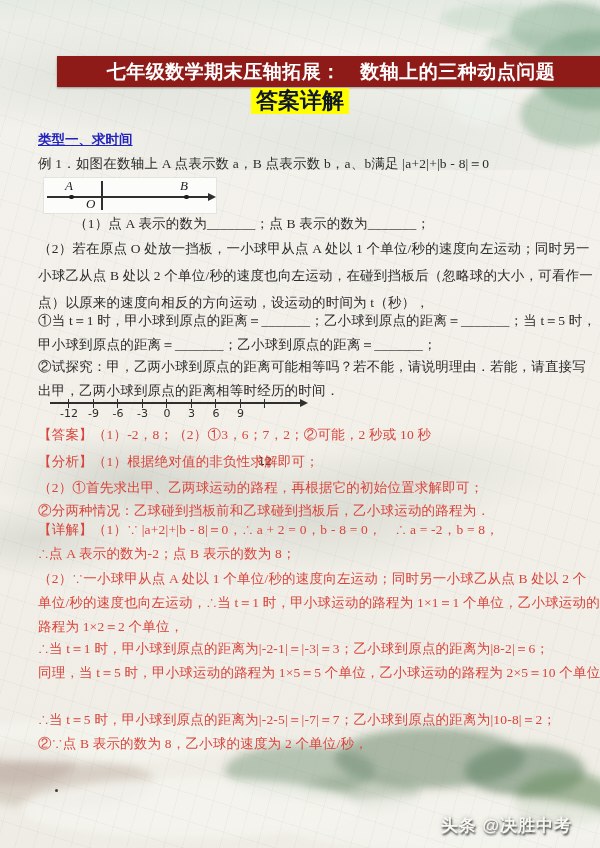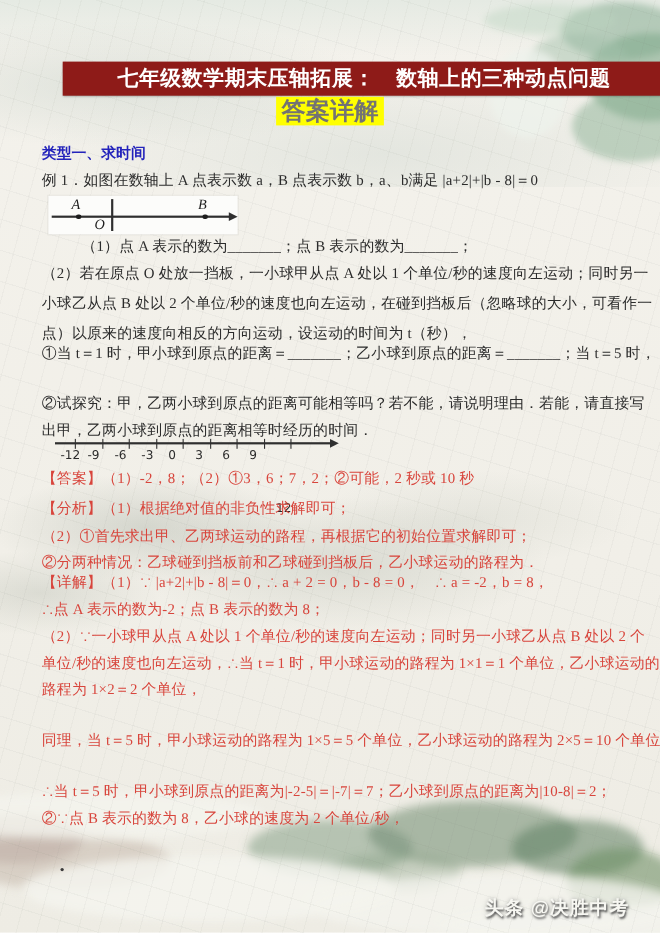--- a/index.html
+++ b/index.html
@@ -41,20 +41,21 @@
     box-shadow:0 1px 2px rgba(0,0,0,.35);
   }
   .subtitle {
     position:absolute; top:88px; left:50%; transform:translateX(-50%);
     font-weight:bold; font-size:22px; line-height:26px; padding:0 5px;
     font-family:"Liberation Sans",sans-serif;
   }
   .section-heading {
     position:absolute; left:38px; top:131px; font-weight:bold; font-size:13.5px;
     font-family:"Liberation Sans",sans-serif;
+    text-decoration:underline;
   }
   
   .bline {
     position:absolute; left:38px; width:534px; font-size:13.5px;
     color:#2b2b2b; white-space:nowrap; letter-spacing:.2px;
   }
   .rline { color:#d8453c; }
   
   .fig1 { position:absolute; left:44px; top:178px; width:172px; height:35px;
           background:#fcfcfa; box-shadow:0 0 0 1px rgba(0,0,0,.05); }
@@ -63,21 +64,21 @@
               border-left:8px solid #2f2f2f; border-top:4.5px solid transparent; border-bottom:4.5px solid transparent; }
   .f1-vline { position:absolute; left:57px; top:3px; width:1.5px; height:29px; background:#2f2f2f; }
   .f1-dot   { position:absolute; top:16.5px; width:4.5px; height:4.5px; border-radius:50%; background:#1d1d1d; }
   .f1-label { position:absolute; font-style:italic; font-size:13px; color:#1d1d1d; }
   
   .fig2 { position:absolute; left:50px; top:395px; width:270px; height:28px; }
   .f2-line  { position:absolute; left:0; top:7px; width:252px; height:1.6px; background:#2f2f2f; }
   .f2-arrow { position:absolute; left:250px; top:3.5px; width:0; height:0;
               border-left:8px solid #2f2f2f; border-top:4.5px solid transparent; border-bottom:4.5px solid transparent; }
   .f2-tick  { position:absolute; top:3.5px; width:1.4px; height:9px; background:#2f2f2f; }
-  .f2-lab   { position:absolute; top:12px; width:28px; margin-left:-14px; 
+  .f2-lab   { position:absolute; top:12px; width:28px; margin-left:-14px; text-align:center;
               font-size:11px; color:#2b2b2b; font-family:"DejaVu Sans",sans-serif; }
   
   .stray-dot { position:absolute; left:55px; top:789px; width:3px; height:3px; border-radius:50%; background:#3a3a3a; }
   .watermark {
     position:absolute; right:28px; bottom:11px; font-size:17px; font-weight:bold;
     color:#f7f7f2; font-family:"Liberation Sans",sans-serif; letter-spacing:1px;
     text-shadow:1px 1.5px 2px rgba(70,70,70,.95), 0 0 4px rgba(90,90,90,.4);
   }
 </style>
 </head>
@@ -120,41 +121,42 @@
     <g fill="#f4f4ee" filter="url(#b4)">
       <ellipse cx="190" cy="95" rx="170" ry="30" opacity=".85"></ellipse>
       <ellipse cx="450" cy="110" rx="170" ry="28" opacity=".8"></ellipse>
       <ellipse cx="90" cy="28" rx="150" ry="22" opacity=".75"></ellipse>
       <ellipse cx="600" cy="130" rx="200" ry="22" opacity=".7"></ellipse>
     </g>
   </svg>
   <div class="bg-layer bg-speckle"></div>
 
   <div class="title-bar" style="background:#8e1b18;">七年级数学期末压轴拓展：　数轴上的三种动点问题</div>
-  <div class="subtitle" style="background:#ffff00; color:#737373;">答案详解</div>
+  <div class="subtitle" style="background:#ffff00; color:#0f172a;">答案详解</div>
   <div class="section-heading" style="color:#2323bb;">类型一、求时间</div>
 
   <div class="bline" style="top:155px;">例 1．如图在数轴上 A 点表示数 a，B 点表示数 b，a、b满足 |a+2|+|b - 8|＝0</div>
 
   <div class="fig1">
     <div class="f1-line"></div>
     <div class="f1-arrow"></div>
     <div class="f1-vline"></div>
     <div class="f1-dot" style="left:25px;"></div>
     <div class="f1-dot" style="left:140px;"></div>
     <span class="f1-label" style="left:21px; top:0;">A</span>
     <span class="f1-label" style="left:42px; top:18px;">O</span>
     <span class="f1-label" style="left:136px; top:0;">B</span>
   </div>
 
   <div class="bline" style="top:215px;margin-left:36px;">（1）点 A 表示的数为_______；点 B 表示的数为_______；</div>
   <div class="bline" style="top:240px;">（2）若在原点 O 处放一挡板，一小球甲从点 A 处以 1 个单位/秒的速度向左运动；同时另一</div>
   <div class="bline" style="top:267px;">小球乙从点 B 处以 2 个单位/秒的速度也向左运动，在碰到挡板后（忽略球的大小，可看作一</div>
   <div class="bline" style="top:294px;">点）以原来的速度向相反的方向运动，设运动的时间为 t（秒），</div>
   <div class="bline" style="top:312px;">①当 t＝1 时，甲小球到原点的距离＝_______；乙小球到原点的距离＝_______；当 t＝5 时，</div>
+  <div class="bline" style="top:336px;">甲小球到原点的距离＝_______；乙小球到原点的距离＝_______；</div>
   <div class="bline" style="top:358px;">②试探究：甲，乙两小球到原点的距离可能相等吗？若不能，请说明理由．若能，请直接写</div>
   <div class="bline" style="top:382px;">出甲，乙两小球到原点的距离相等时经历的时间．</div>
 
   <div class="fig2">
     <div class="f2-line"></div>
     <div class="f2-arrow"></div>
     <div class="f2-tick" style="left:18px;"></div>
     <div class="f2-tick" style="left:42.5px;"></div>
     <div class="f2-tick" style="left:67px;"></div>
     <div class="f2-tick" style="left:91.5px;"></div>
@@ -176,20 +178,21 @@
 
   <div class="bline rline" style="top:426px;">【答案】（1）-2，8；（2）①3，6；7，2；②可能，2 秒或 10 秒</div>
   <div class="bline rline" style="top:453px;">【分析】（1）根据绝对值的非负性求解即可；</div>
   <div class="bline rline" style="top:479px;">（2）①首先求出甲、乙两球运动的路程，再根据它的初始位置求解即可；</div>
   <div class="bline rline" style="top:502px;">②分两种情况：乙球碰到挡板前和乙球碰到挡板后，乙小球运动的路程为．</div>
   <div class="bline rline" style="top:521px;">【详解】（1）∵ |a+2|+|b - 8|＝0，∴ a + 2 = 0，b - 8 = 0，　∴ a = -2，b = 8，</div>
   <div class="bline rline" style="top:545px;">∴点 A 表示的数为-2；点 B 表示的数为 8；</div>
   <div class="bline rline" style="top:570px;">（2）∵一小球甲从点 A 处以 1 个单位/秒的速度向左运动；同时另一小球乙从点 B 处以 2 个</div>
   <div class="bline rline" style="top:594px;">单位/秒的速度也向左运动，∴当 t＝1 时，甲小球运动的路程为 1×1＝1 个单位，乙小球运动的</div>
   <div class="bline rline" style="top:618px;">路程为 1×2＝2 个单位，</div>
+  <div class="bline rline" style="top:640px;">∴当 t＝1 时，甲小球到原点的距离为|-2-1|＝|-3|＝3；乙小球到原点的距离为|8-2|＝6；</div>
   <div class="bline rline" style="top:664px;">同理，当 t＝5 时，甲小球运动的路程为 1×5＝5 个单位，乙小球运动的路程为 2×5＝10 个单位，</div>
   <div class="bline rline" style="top:711px;">∴当 t＝5 时，甲小球到原点的距离为|-2-5|＝|-7|＝7；乙小球到原点的距离为|10-8|＝2；</div>
   <div class="bline rline" style="top:735px;">②∵点 B 表示的数为 8，乙小球的速度为 2 个单位/秒，</div>
 
   <div class="stray-dot"></div>
   <div class="watermark">头条 @决胜中考</div>
 
 </div>
 
 </body></html>

